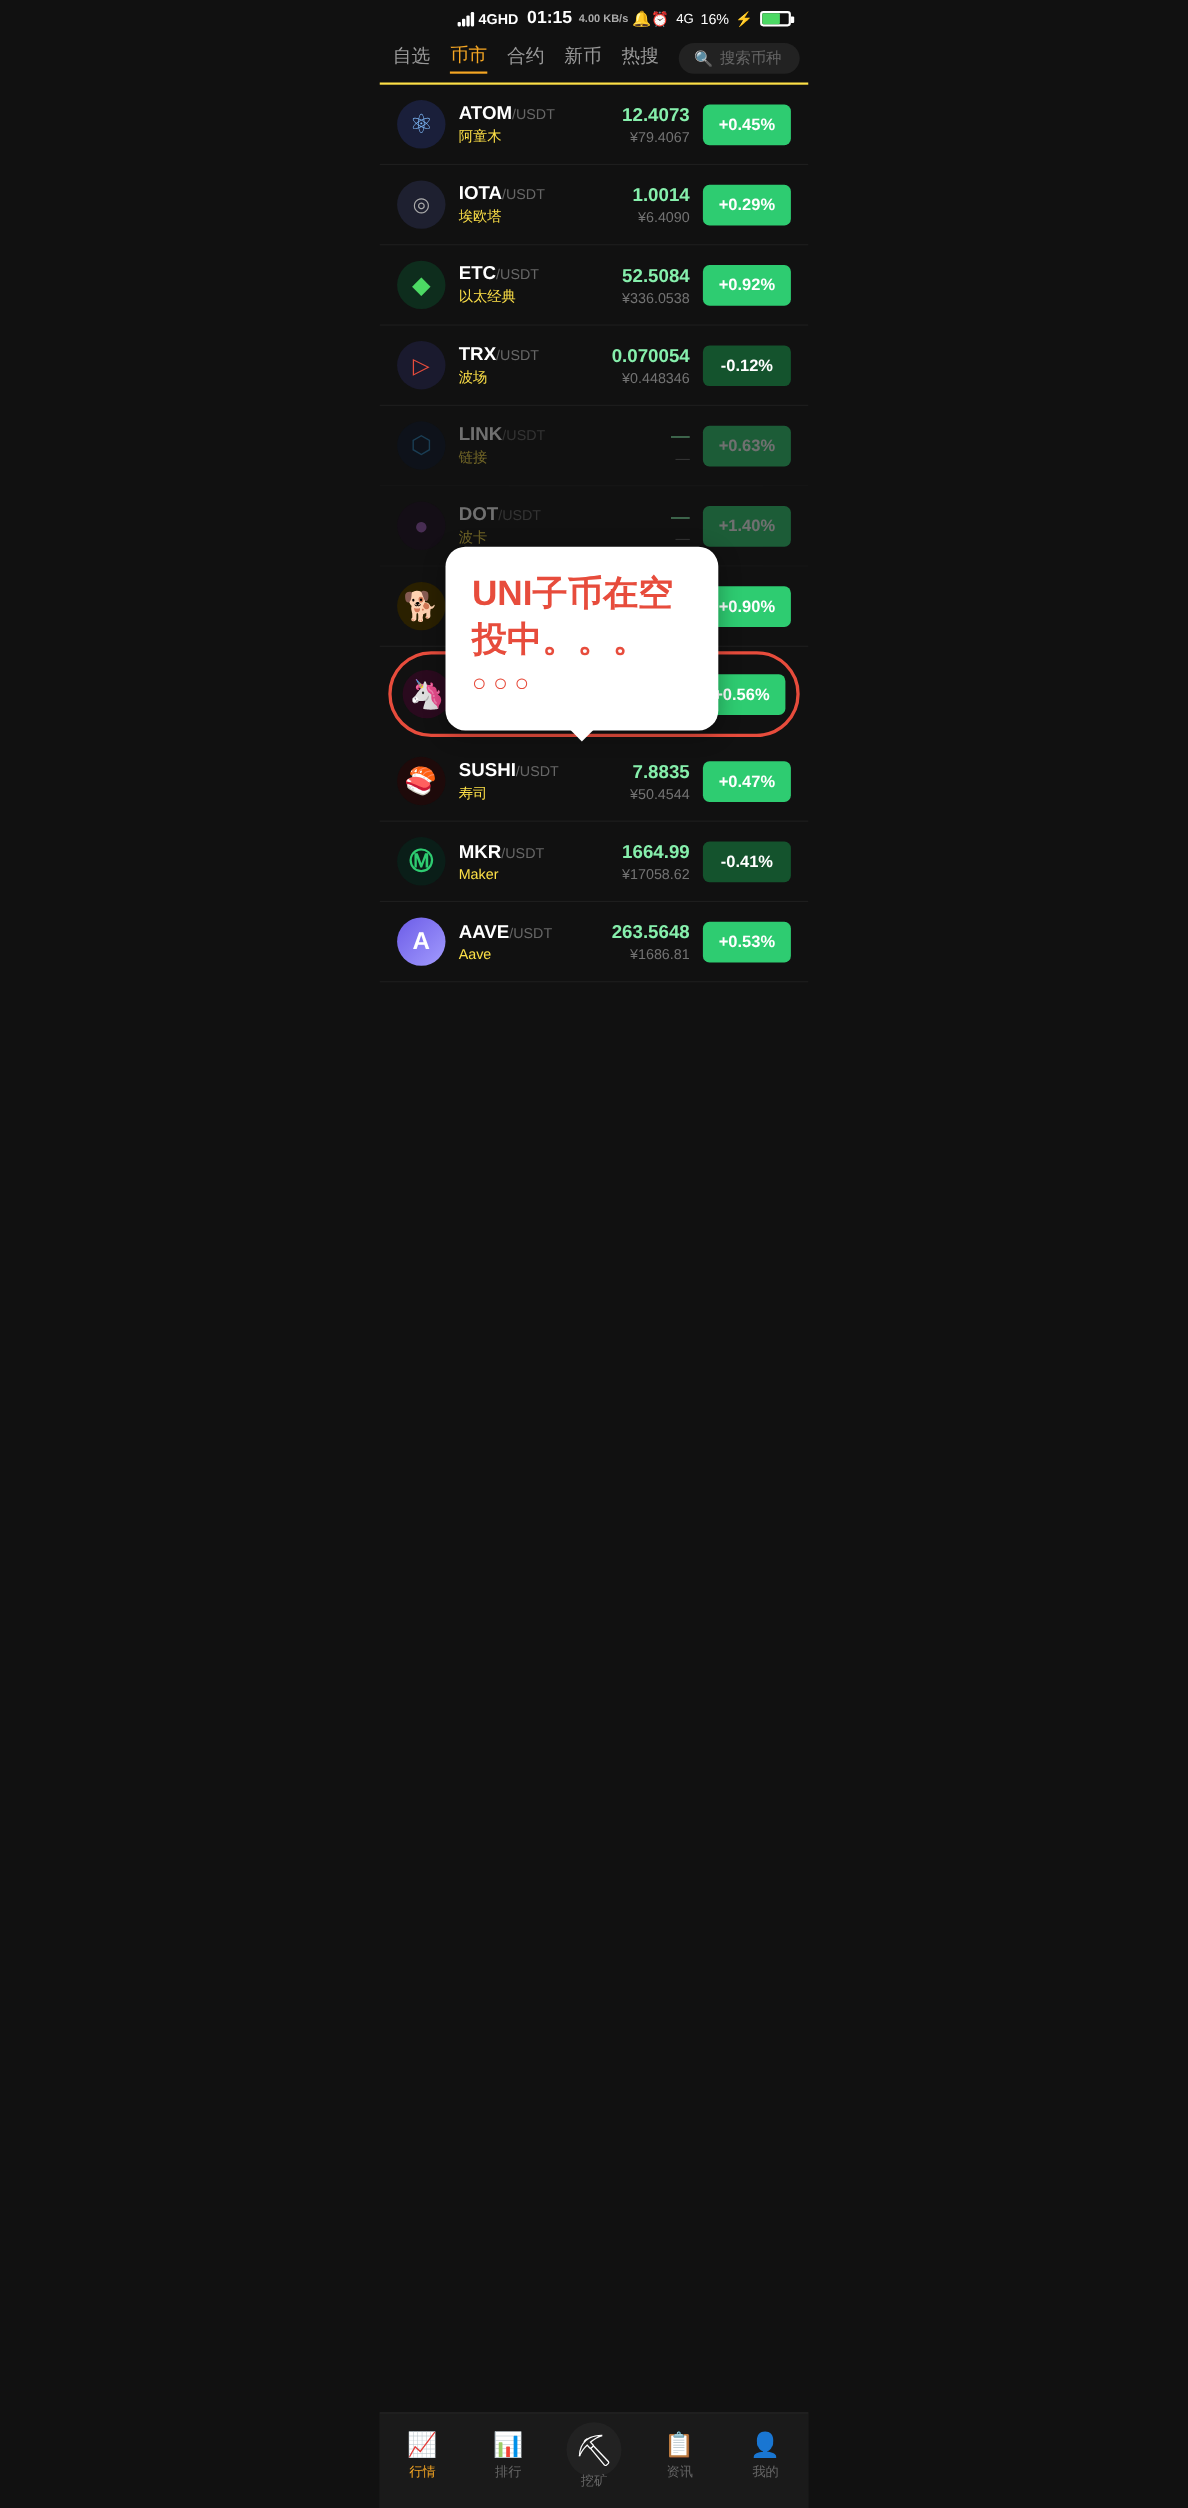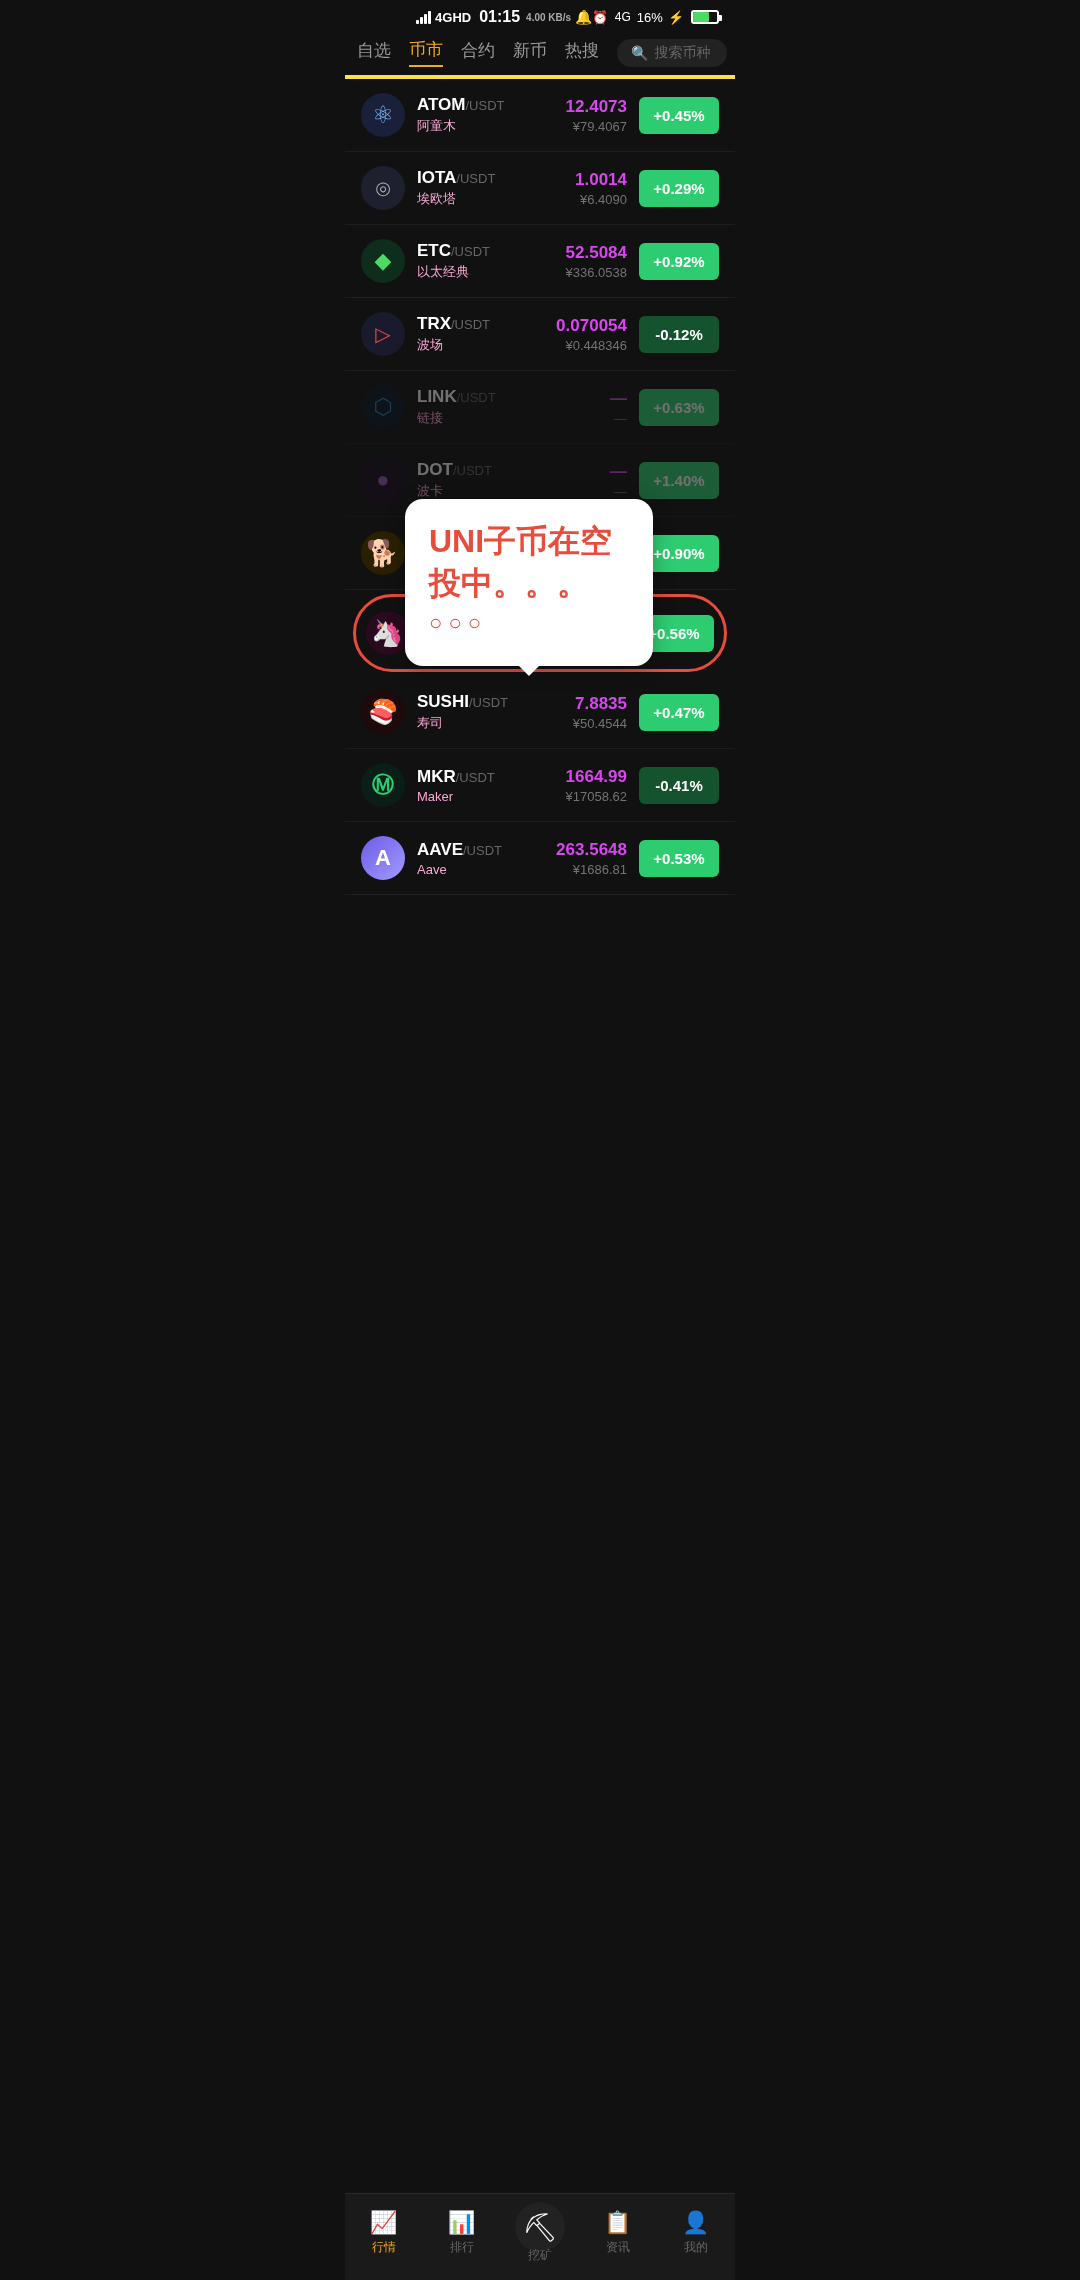--- a/index.html
+++ b/index.html
@@ -41,21 +41,21 @@
     .signal-bars span {
       background: #fff; width: 3px; display: block; border-radius: 1px;
     }
 
     
     .nav-tabs {
       display: flex;
       align-items: center;
       padding: 8px 12px;
       gap: 18px;
-      border-bottom: 4px solid #fde047;
+      border-bottom: 2px solid #fde047;
     }
     .nav-tab {
       font-size: 17px;
       color: #999;
       white-space: nowrap;
       cursor: pointer;
       padding-bottom: 4px;
     }
     .nav-tab.active {
       color: #f5a623;
@@ -85,23 +85,23 @@
     }
     .coin-icon {
       width: 44px; height: 44px; border-radius: 50%;
       display: flex; align-items: center; justify-content: center;
       font-size: 22px; flex-shrink: 0; margin-right: 12px;
       overflow: hidden;
     }
     .coin-info { flex: 1; }
     .coin-name { font-size: 17px; font-weight: 600; color: #fff; }
     .coin-name .pair { font-size: 13px; color: #666; font-weight: 400; }
-    .coin-sub { font-size: 13px; color: #f9a8d4; margin-top: 2px; }
+    .coin-sub { font-size: 13px; color: #fde047; margin-top: 2px; }
     .coin-price { text-align: right; margin-right: 12px; }
-    .coin-price .price { font-size: 17px; font-weight: 600; color: #d946ef; }
+    .coin-price .price { font-size: 17px; font-weight: 600; color: #86efac; }
     .coin-price .cny { font-size: 13px; color: #737373; margin-top: 2px; }
     .change-btn {
       min-width: 80px; padding: 10px 0; border-radius: 6px;
       text-align: center; font-size: 15px; font-weight: 600; color: #fff;
     }
     .up { background: #2ecc71; }
     .down { background: #14532d; }
 
     
     .popup-bubble {

